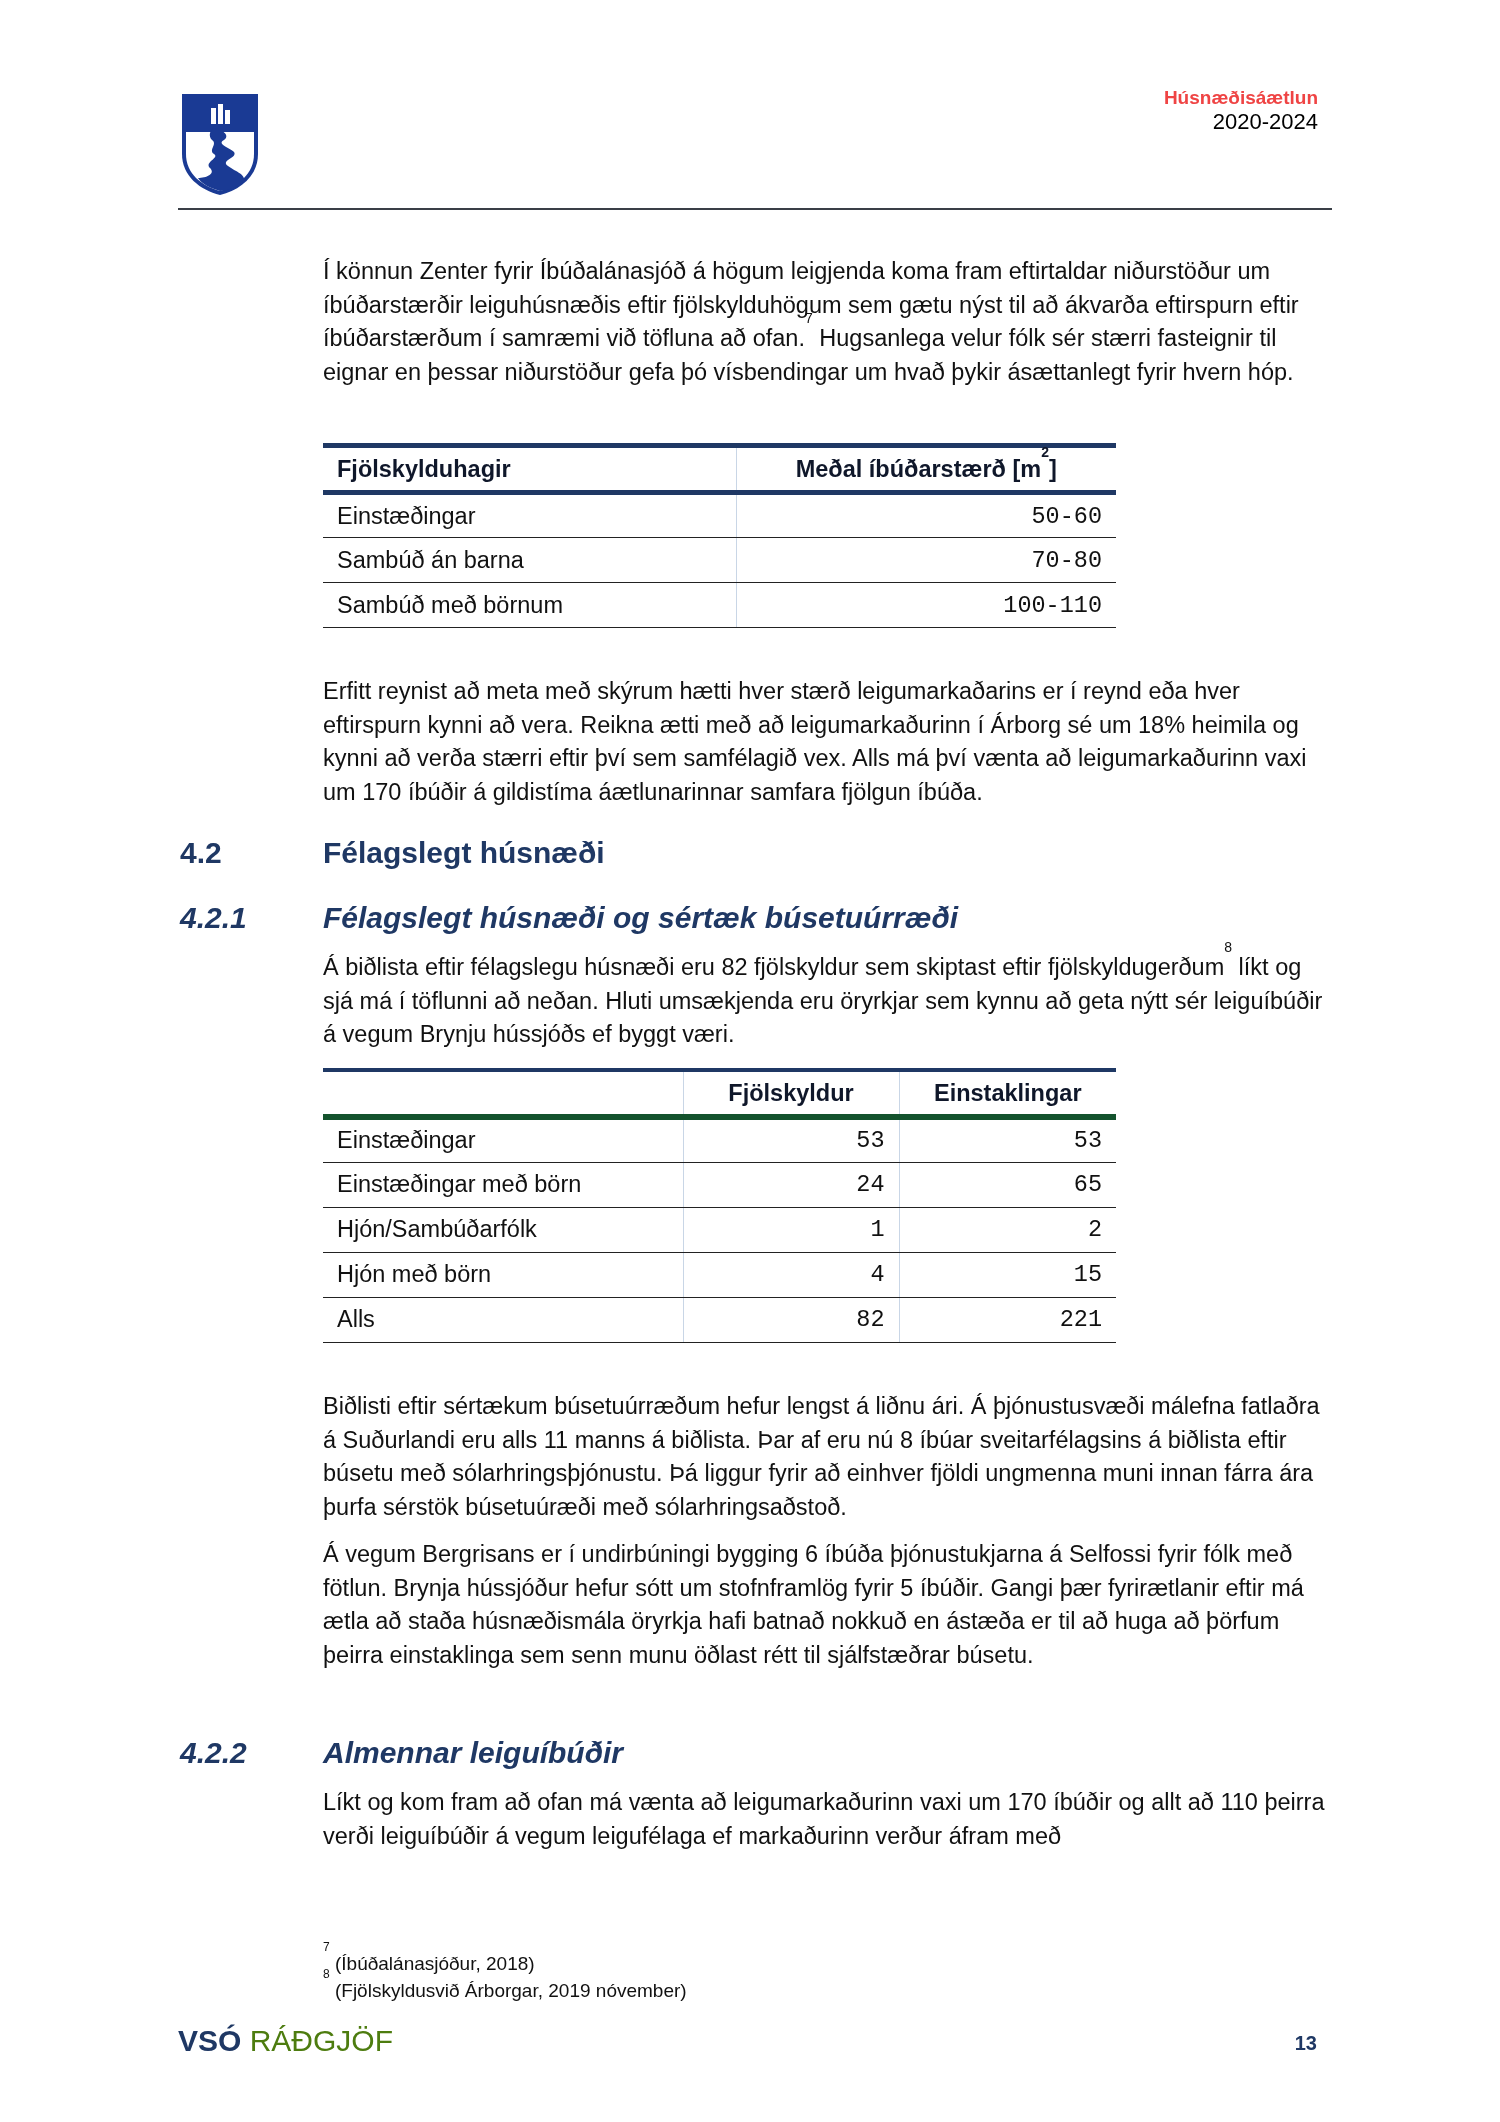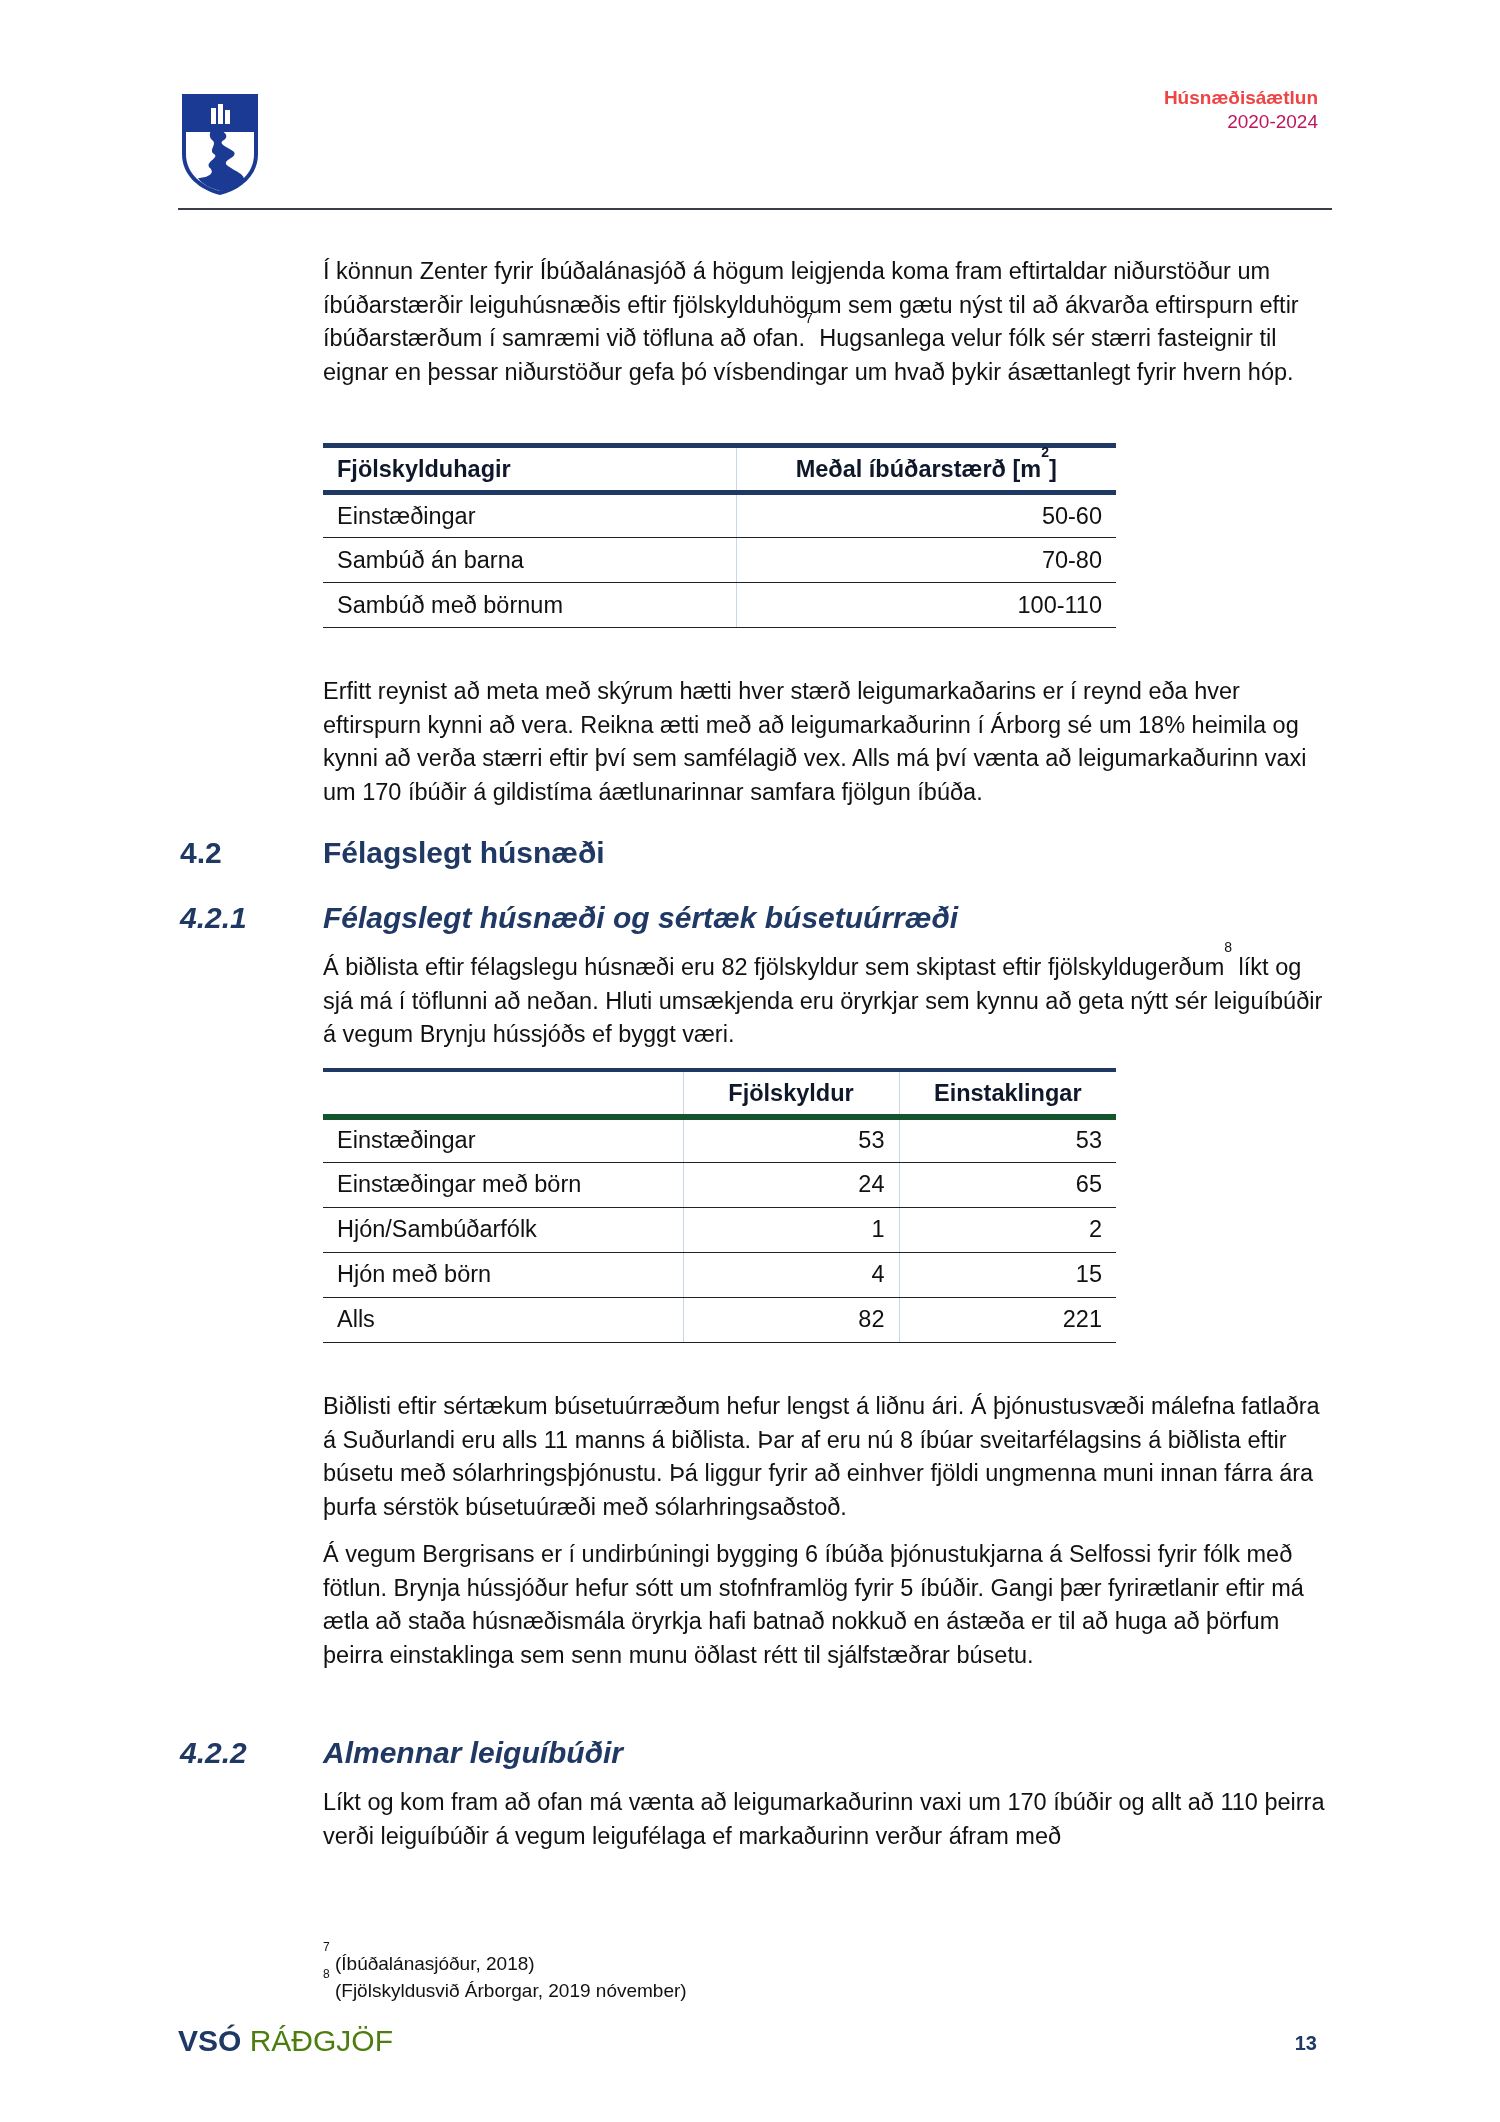--- a/index.html
+++ b/index.html
@@ -2,30 +2,30 @@
 <html><head>
   <meta charset="utf-8">
   <style>
     * { box-sizing: border-box; margin: 0; padding: 0; }
     html, body { width: 1500px; height: 2122px; background: #ffffff; }
     body { position: relative; font-family: "Liberation Sans", sans-serif; color: #111111; overflow: hidden; }
 
     .logo { position: absolute; left: 180px; top: 92px; width: 80px; height: 104px; }
     .header-right { position: absolute; right: 182px; top: 86px; text-align: right; }
     .header-title { font-size: 19px; font-weight: bold; color: #ef4444; line-height: 24px; }
-    .header-year { font-size: 19px; color: #be185d; line-height: 24px; }
+    .header-year { font-size: 22px; color: #000000; line-height: 24px; }
     .header-rule { position: absolute; left: 178px; top: 208px; width: 1154px; height: 2px; background: #3a3f47; }
 
     .body-text { position: absolute; left: 323px; width: 1010px; font-size: 23.5px; line-height: 33.6px; color: #111111; }
     sup { font-size: 14px; vertical-align: top; position: relative; top: -4px; line-height: 0; }
 
     .tbl { position: absolute; border-collapse: collapse; font-size: 23.5px; }
     .tbl th { color: #0f172a; font-weight: bold; height: 47px; padding: 0 14px; }
     .tbl td { height: 45px; padding: 0 14px; border-bottom: 1.5px solid #222; }
-    .tbl td.num { text-align: right; }
+    .tbl td.num { text-align: right; font-family: Liberation Mono, monospace; }
     .tbl .vsep { border-left: 1px solid #c9d6e6; }
 
     #tbl1 { left: 323px; top: 443px; width: 793px; border-top: 5px solid #1f3864; }
     #tbl1 th { border-bottom: 5px solid #1f3864; text-align: left; }
     #tbl1 th.num { text-align: center; }
     #tbl1 col.c1 { width: 413px; }
 
     #tbl2 { left: 323px; top: 1068px; width: 793px; border-top: 4px solid #1f3864; }
     #tbl2 th { border-bottom: 6px solid #14532d; }
     #tbl2 col.c1 { width: 360px; }

